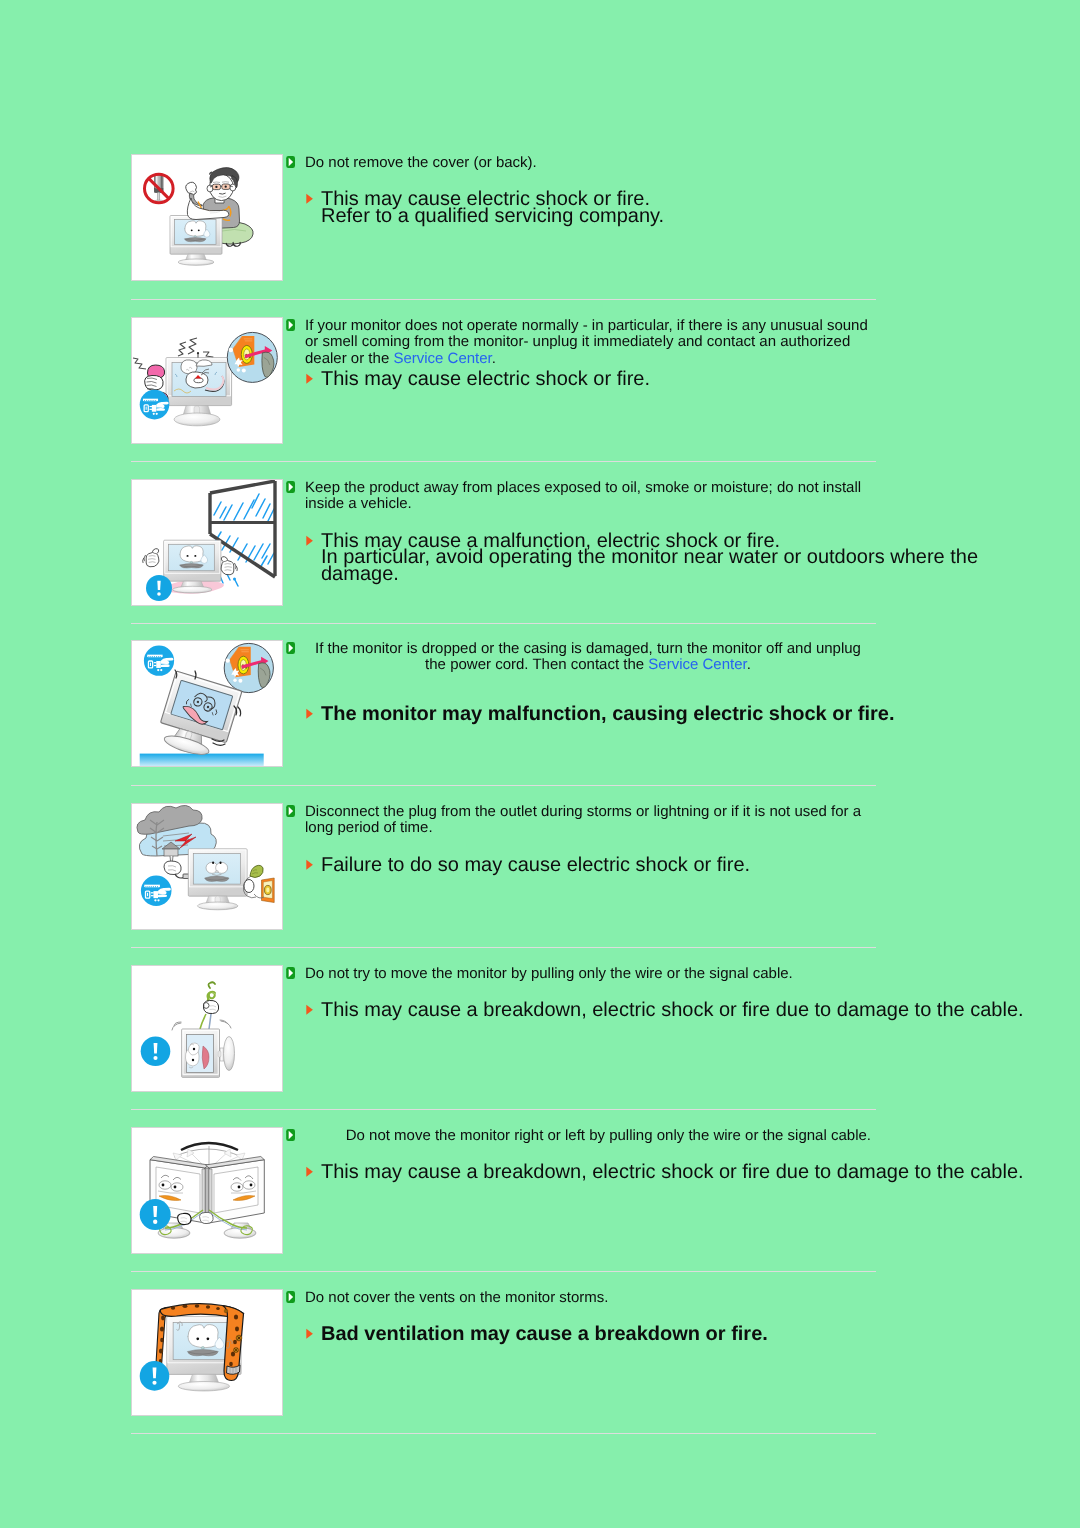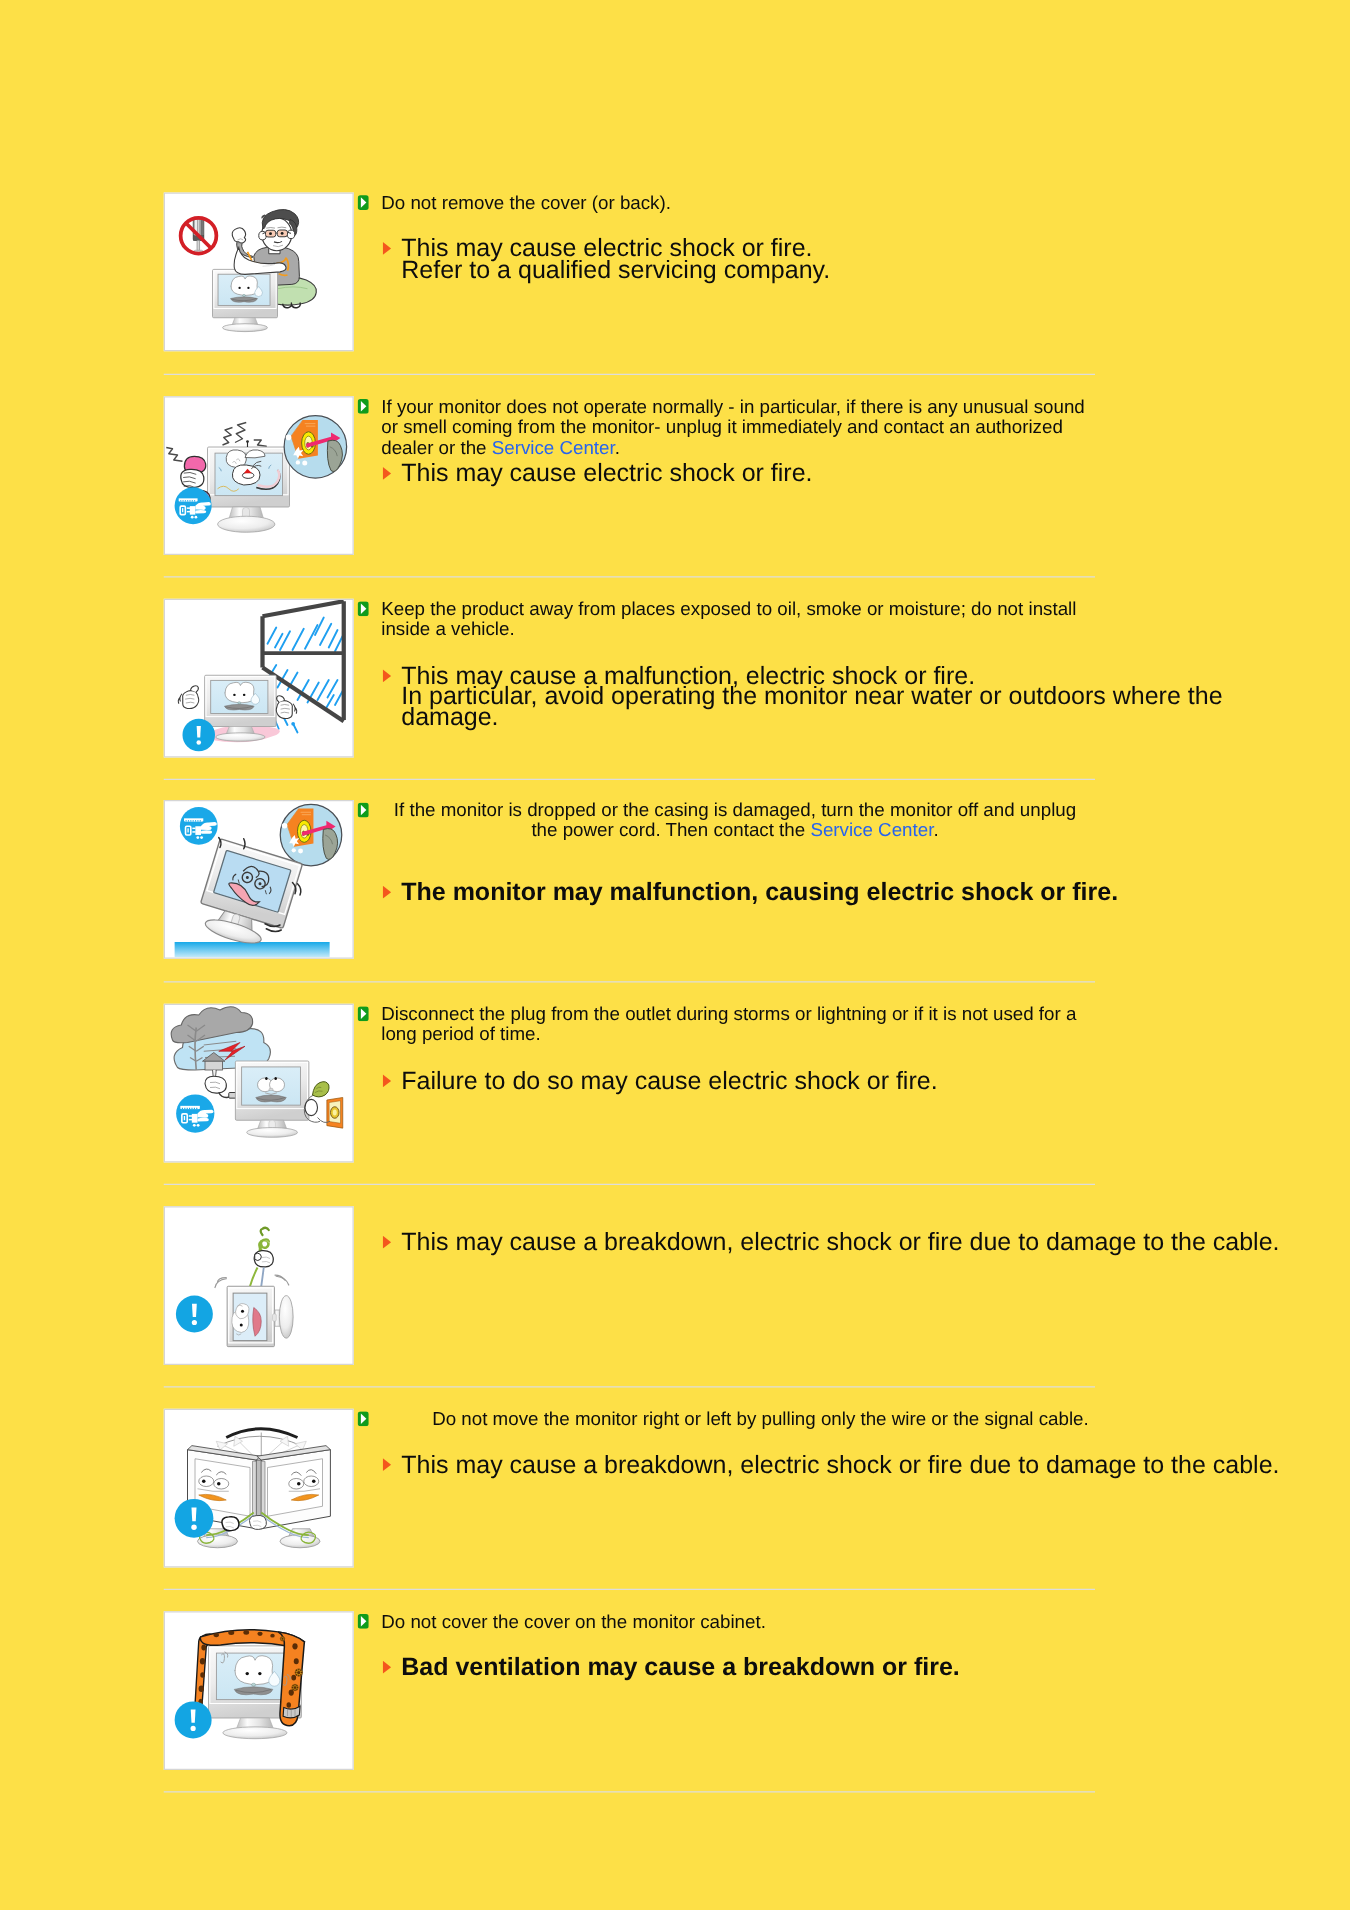--- a/index.html
+++ b/index.html
@@ -1,19 +1,19 @@
 <!DOCTYPE html>
 <html><head>
 <meta charset="utf-8">
 <style>
   html,body{margin:0;padding:0;background:#ffffff;}
   body{width:1080px;height:1528px;font-family:"Liberation Sans",sans-serif;
        -webkit-font-smoothing:antialiased;
        text-rendering:geometricPrecision;}
-  .page{position:relative;width:1080px;height:1528px;overflow:hidden;background:#fde047;}
+  .page{position:relative;width:1080px;height:1528px;overflow:hidden;background:#86efac;}
   .section{position:absolute;left:131px;}
   .imgbox{position:absolute;left:0;top:0;width:150px;height:125px;
           border:1px solid #d5d5d5;background:#fff;overflow:hidden;}
   .imgbox svg{display:block;width:150px;height:125px;}
   .txtcol{position:absolute;left:155px;top:0.8px;width:585px;}
   .hr{position:absolute;left:131px;width:745px;height:1px;background:#dddddd;}
   .p1{position:relative;padding-left:19px;font-size:15px;line-height:16.5px;
       color:#0d0d0d;margin:0;}
   .p2{position:relative;padding-left:35px;font-size:20px;line-height:16.5px;
       color:#0d0d0d;margin:0;white-space:nowrap;}
@@ -654,20 +654,24 @@
             <path d="M99 62 q-2 -6 -10 -7"></path>
           </g>
           <g>
             <circle cx="23.5" cy="85.2" r="14.8" fill="#13a5e3"></circle>
             <path d="M21.58 76.91 h3.85 l-0.59 10.66 h-2.66 z" fill="#fff"></path>
             <circle cx="23.5" cy="92.01" r="2.07" fill="#fff"></circle>
           </g>
         </svg>
       </div>
   <div class="txtcol">
+    <div class="p1" style="margin-top:0px;"><svg class="gbul" viewBox="0 0 9 12">
+            <rect x="0.1" y="0.1" width="8.8" height="11.8" rx="2.2" fill="#0f9b1c"></rect>
+            <path d="M2.6 1.8 L7.0 6.0 L2.6 10.2 Z" fill="#ffffff"></path>
+          </svg><span><span>Do not try to move the monitor by pulling only the wire or the signal cable.</span></span></div>
     <div class="p2" style="margin-top:20px;"><svg class="obul" viewBox="0 0 7 10.5">
             <path d="M0.3 0.3 L6.7 5.25 L0.3 10.2 Z" fill="#f4571d"></path>
           </svg><span class="note">This may cause a breakdown, electric shock or fire due to damage to the cable.</span></div>
   </div>
 </div>
 <div class="section" style="top:1127px;">
   <div class="imgbox">
         <svg viewBox="0 0 150 125">
           <defs>
 <linearGradient id="gbez" x1="0" y1="0" x2="0.25" y2="1">
@@ -872,21 +876,21 @@
             <circle cx="22.5" cy="85.9" r="14.8" fill="#13a5e3"></circle>
             <path d="M20.58 77.61 h3.85 l-0.59 10.66 h-2.66 z" fill="#fff"></path>
             <circle cx="22.5" cy="92.71" r="2.07" fill="#fff"></circle>
           </g>
         </svg>
       </div>
   <div class="txtcol">
     <div class="p1" style="margin-top:0px;"><svg class="gbul" viewBox="0 0 9 12">
             <rect x="0.1" y="0.1" width="8.8" height="11.8" rx="2.2" fill="#0f9b1c"></rect>
             <path d="M2.6 1.8 L7.0 6.0 L2.6 10.2 Z" fill="#ffffff"></path>
-          </svg><span><span>Do not cover the cover on the monitor cabinet.</span></span></div>
+          </svg><span><span>Do not cover the vents on the monitor storms.</span></span></div>
     <div class="p2" style="margin-top:20px;font-weight:bold;"><svg class="obul" viewBox="0 0 7 10.5">
             <path d="M0.3 0.3 L6.7 5.25 L0.3 10.2 Z" fill="#f4571d"></path>
           </svg><span class="note">Bad ventilation may cause a breakdown or fire.</span></div>
   </div>
 </div>
 <div class="hr" style="top:299px;"></div>
 <div class="hr" style="top:461px;"></div>
 <div class="hr" style="top:623px;"></div>
 <div class="hr" style="top:785px;"></div>
 <div class="hr" style="top:947px;"></div>

